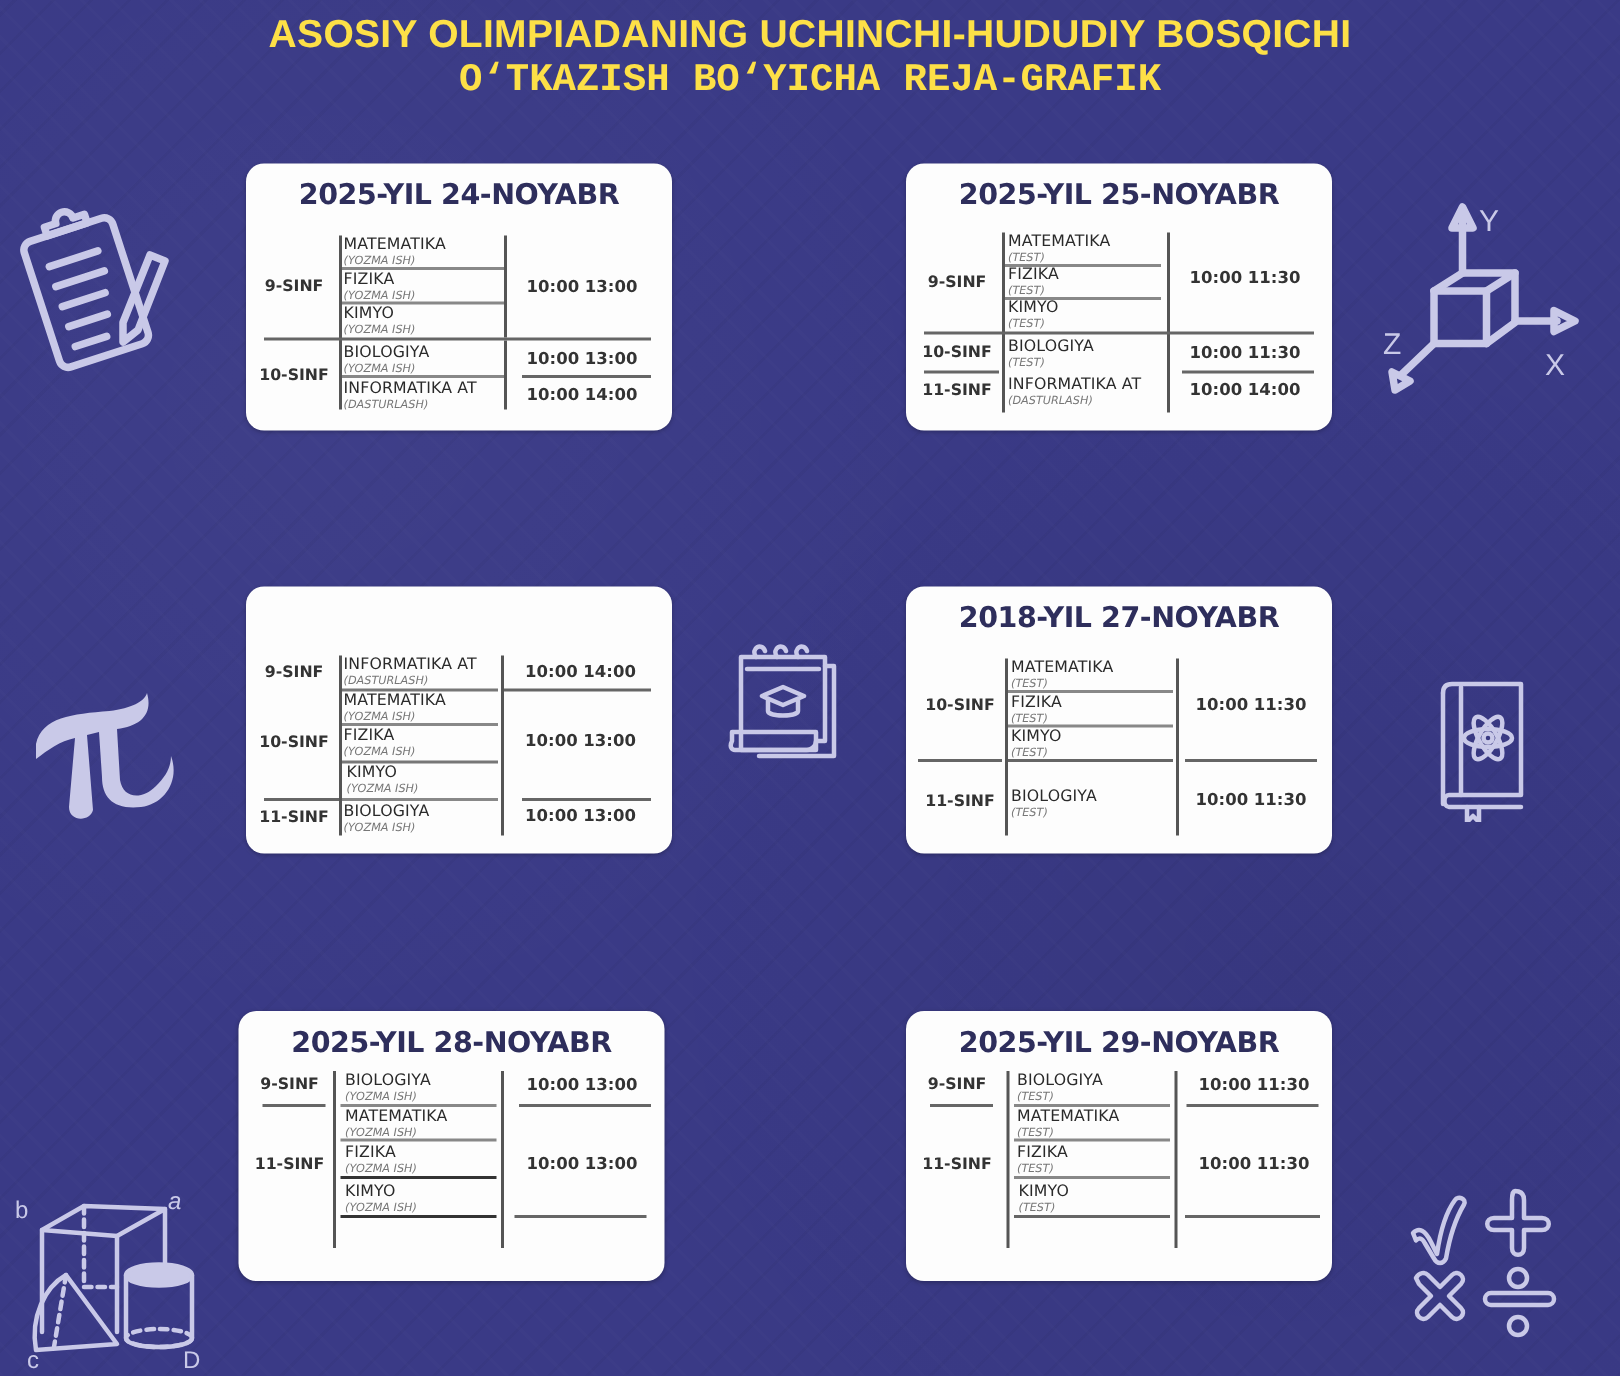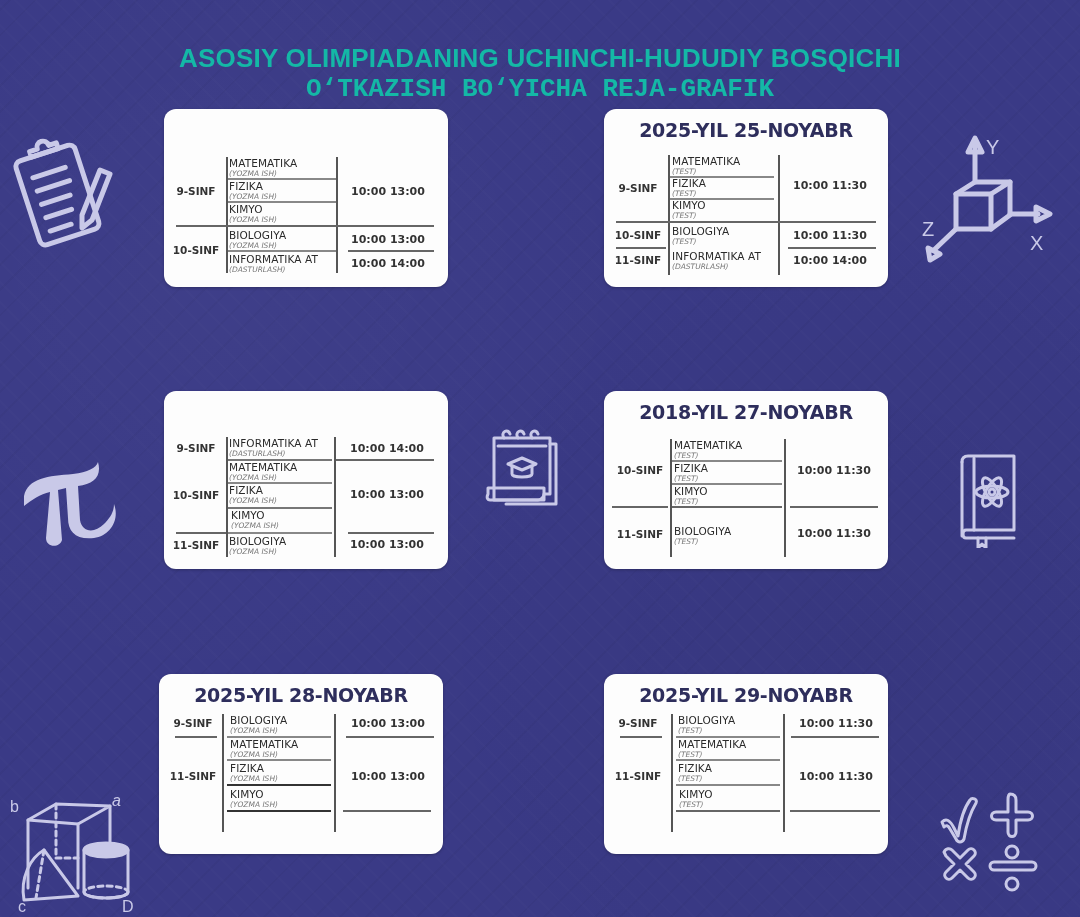--- a/index.html
+++ b/index.html
@@ -10,21 +10,21 @@
         radial-gradient(circle at 20% 30%, rgba(255,255,255,0.025) 0, transparent 40%),
         radial-gradient(circle at 80% 70%, rgba(0,0,0,0.05) 0, transparent 45%),
         repeating-linear-gradient(45deg, rgba(255,255,255,0.012) 0 2px, transparent 2px 14px),
         repeating-linear-gradient(-45deg, rgba(0,0,0,0.03) 0 2px, transparent 2px 18px);
       font-family: "DejaVu Sans", "Liberation Sans", sans-serif;
       position: relative;
       color: #2e2e5a;
     }
     .header {
       position: absolute; left: 0; top: 6px; width: 1080px;
-      text-align: center; color: #14b8a6; margin-top: 36px;
+      text-align: center; color: #fde047;
     }
     .header .t1 {
       font-family: "Liberation Sans", sans-serif;
       font-weight: bold; font-size: 26px; letter-spacing: 0.2px; line-height: 32px;
     }
     .header .t2 {
       font-family: Liberation Mono, monospace;
       font-weight: bold; font-size: 26px; line-height: 30px;
     }
     .header .t3 {
@@ -64,20 +64,21 @@
   </style>
 </head>
 <body>
 
 <div class="header">
   <div class="t1">ASOSIY OLIMPIADANING UCHINCHI-HUDUDIY BOSQICHI</div>
   <div class="t2">O‘TKAZISH BO‘YICHA REJA-GRAFIK</div>
 </div>
 
 <div class="card" style="left:164px; top:109px; width:284px; height:178px;">
+  <div class="title">2025-YIL 24-NOYABR</div>
   <div class="grid">
     <div class="vline" style="left:50px; top:2px; height:116px;"></div>
     <div class="vline" style="left:160px; top:2px; height:68px;"></div>
     <div class="vline" style="left:160px; top:72px; height:46px;"></div>
     <div class="hline" style="left:0; top:70px; width:258px;"></div>
     <div class="hline" style="left:52px; top:23px; width:108px; background:#888;"></div>
     <div class="hline" style="left:52px; top:46px; width:108px; background:#888;"></div>
     <div class="hline" style="left:52px; top:95px; width:108px; background:#888;"></div>
     <div class="hline" style="left:172px; top:95px; width:86px;"></div>
 

